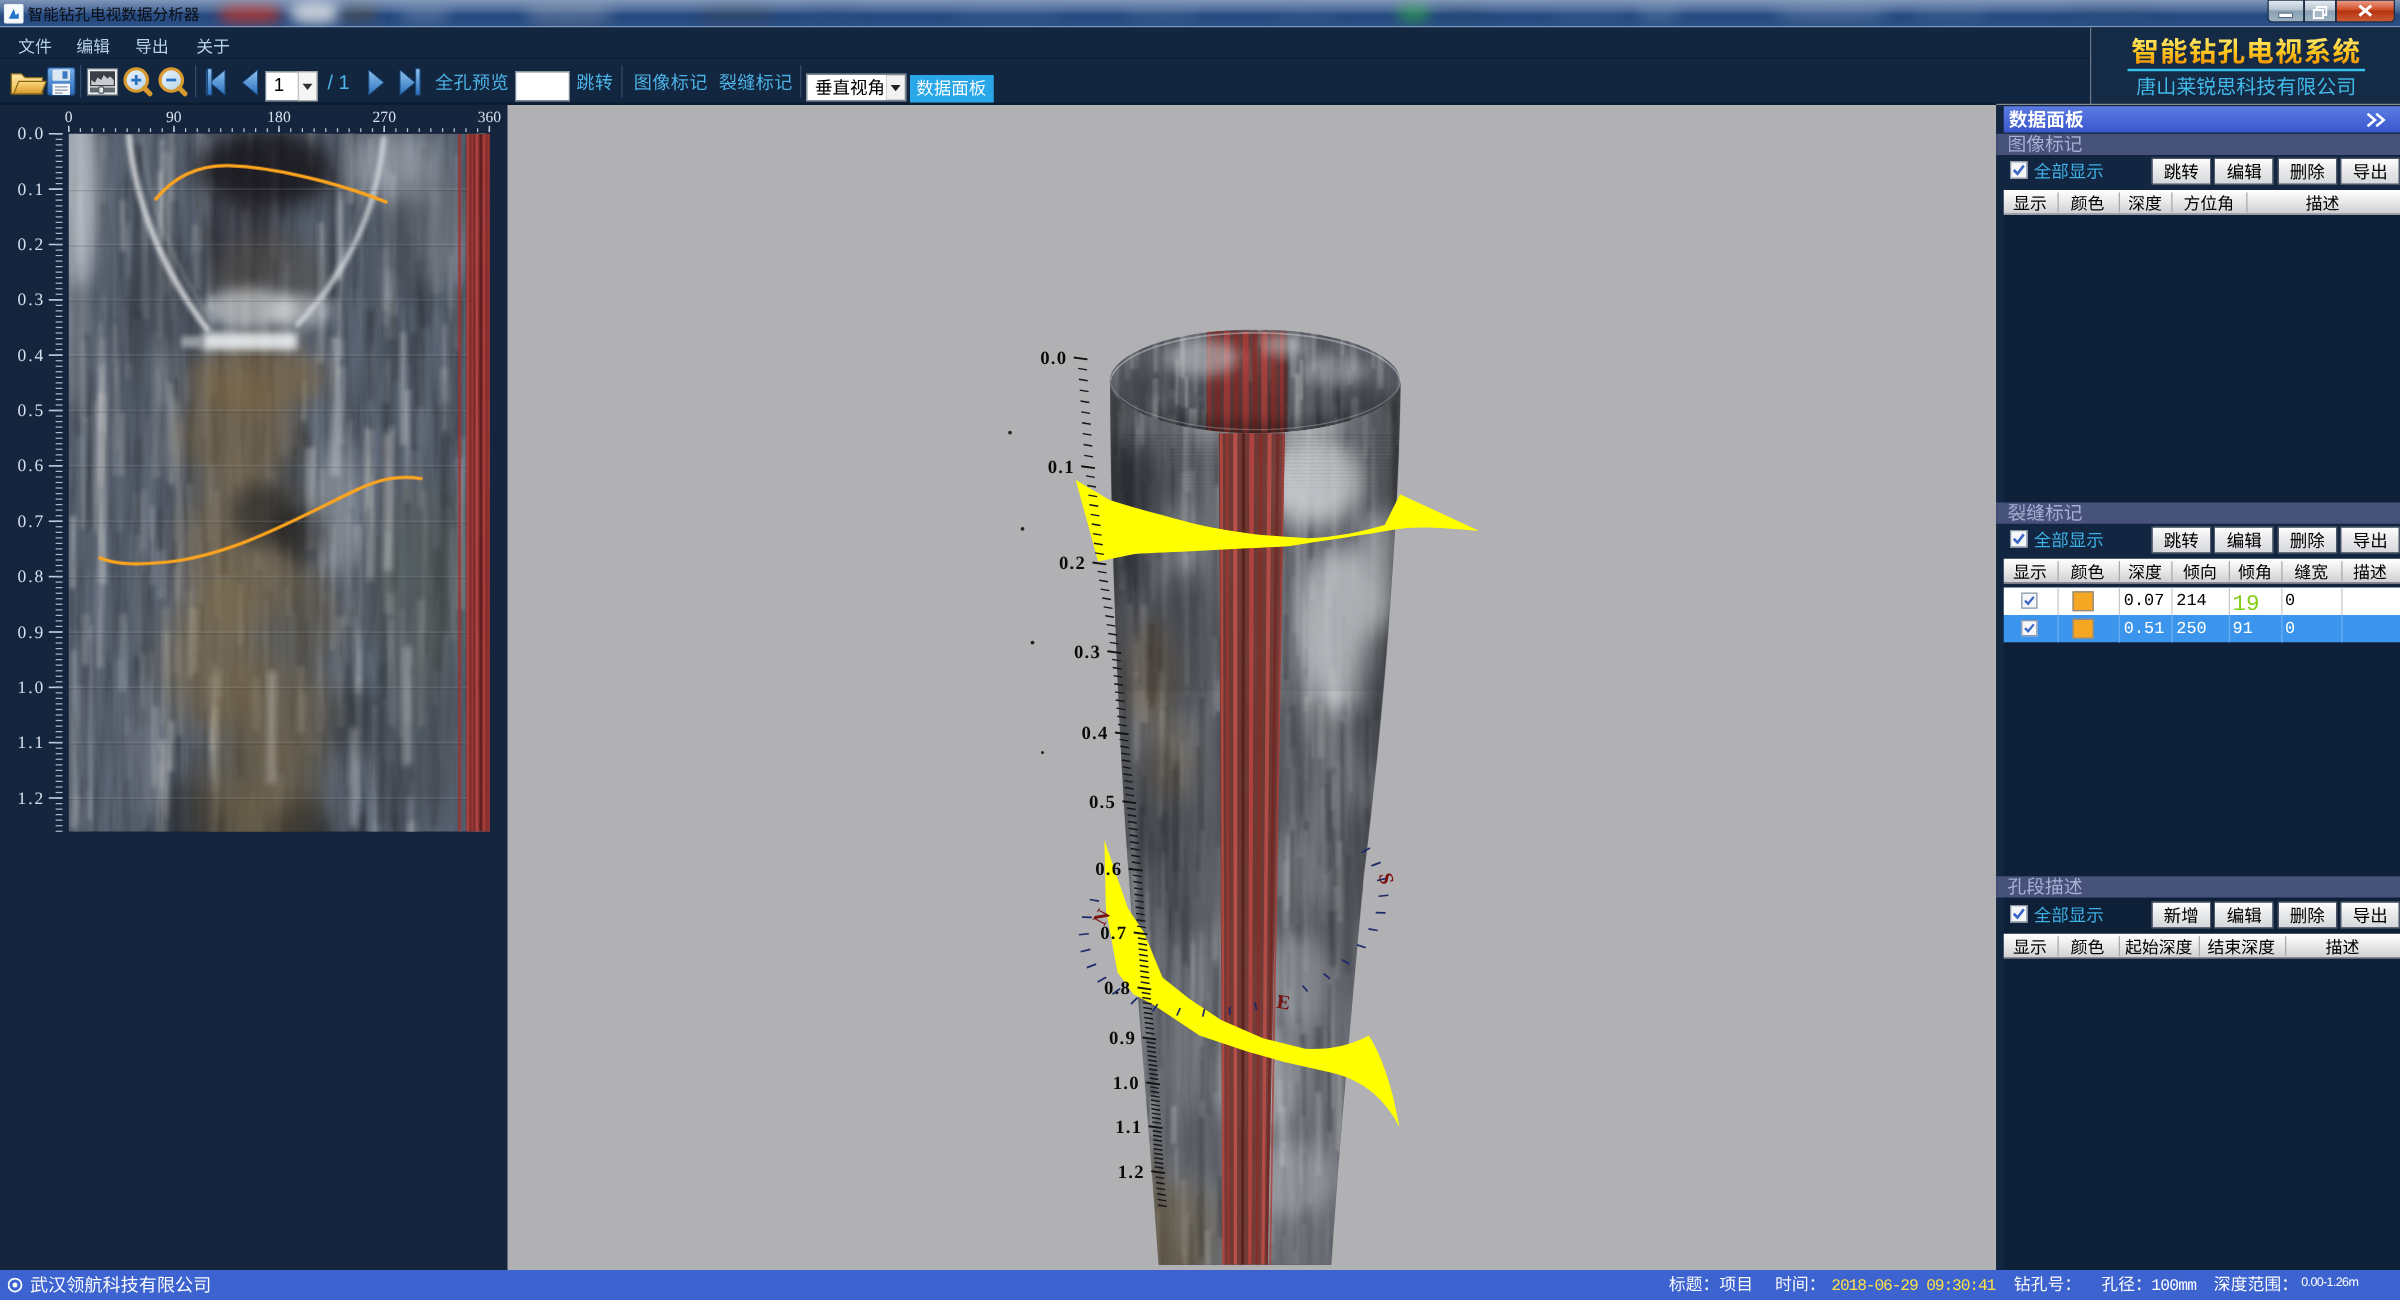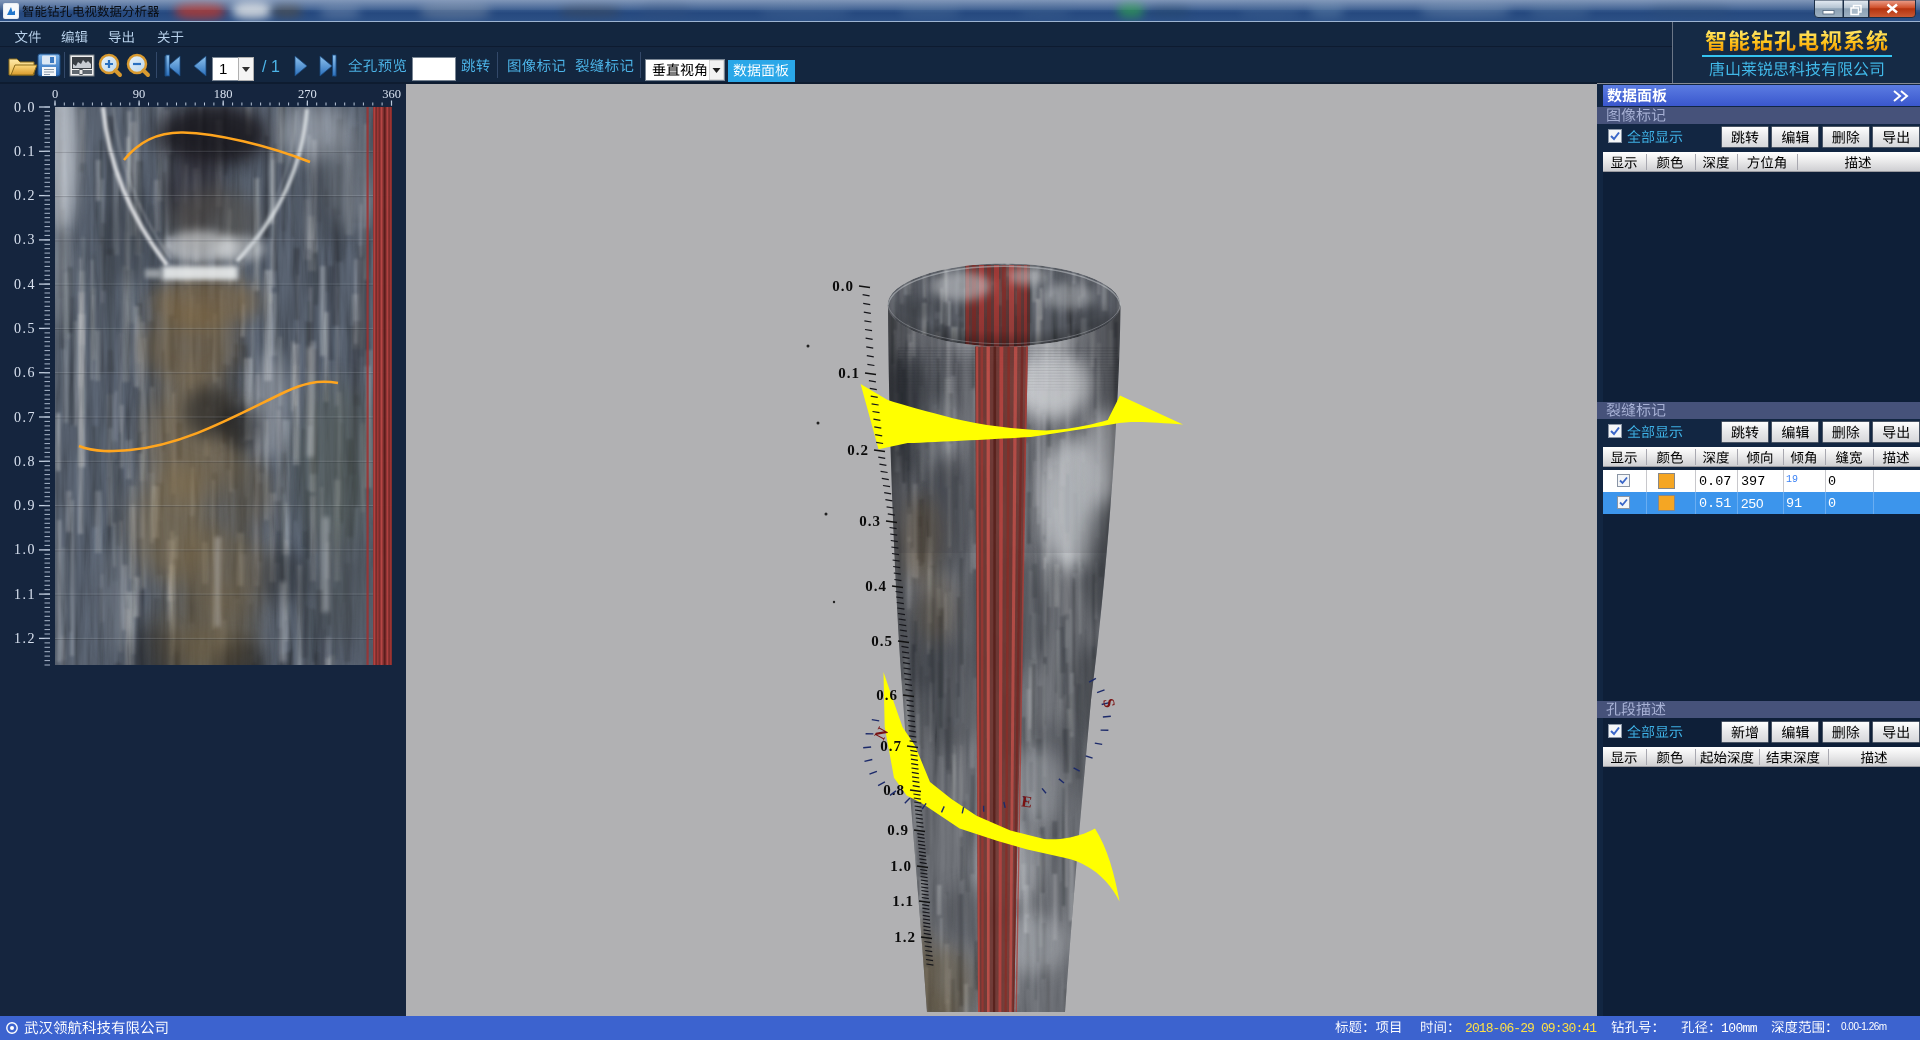--- a/index.html
+++ b/index.html
@@ -1675,36 +1675,36 @@
 <div class="abs" style="left:1737px;top:470px;width:1px;height:22px;background:#c8c8cc"></div>
 <div class="abs" style="left:1782.5px;top:470px;width:1px;height:22px;background:#c8c8cc"></div>
 <div class="abs" style="left:1824.5px;top:470px;width:1px;height:22px;background:#c8c8cc"></div>
 <div class="abs" style="left:1873px;top:470px;width:1px;height:22px;background:#c8c8cc"></div>
 <div class="cbx" style="left:1617px;top:474px;width:13px;height:13px"></div>
 <svg class="abs" style="left:1617px;top:474px" width="13" height="13">
     <path d="M3 6.5 L5.5 9 L10 3.5" stroke="#3a66c8" stroke-width="1.8" fill="none"></path>
   </svg>
 <div class="abs" style="left:1658px;top:473px;width:17px;height:16px;background:#f5a623;border:1px solid #888"></div>
 <div class="abs" style="left:1699px;top:474px;font-family:'Liberation Mono',monospace;font-size:13.5px;color:#000">0.07</div>
-<div class="abs" style="left:1741px;top:474px;font-family:'Liberation Mono',monospace;font-size:13.5px;color:#000">397</div>
-<div class="abs" style="left:1786px;top:474px;font-family:'Liberation Mono',monospace;font-size:10px;color:#3b82f6">19</div>
+<div class="abs" style="left:1741px;top:474px;font-family:'Liberation Mono',monospace;font-size:13.5px;color:#000">214</div>
+<div class="abs" style="left:1786px;top:474px;font-family:'Liberation Mono',monospace;font-size:18px;color:#84cc16">19</div>
 <div class="abs" style="left:1828px;top:474px;font-family:'Liberation Mono',monospace;font-size:13.5px;color:#000">0</div>
 <div class="abs" style="left:1645.5px;top:492px;width:1px;height:22px;background:#6aaef2"></div>
 <div class="abs" style="left:1695px;top:492px;width:1px;height:22px;background:#6aaef2"></div>
 <div class="abs" style="left:1737px;top:492px;width:1px;height:22px;background:#6aaef2"></div>
 <div class="abs" style="left:1782.5px;top:492px;width:1px;height:22px;background:#6aaef2"></div>
 <div class="abs" style="left:1824.5px;top:492px;width:1px;height:22px;background:#6aaef2"></div>
 <div class="abs" style="left:1873px;top:492px;width:1px;height:22px;background:#6aaef2"></div>
 <div class="cbx" style="left:1617px;top:496px;width:13px;height:13px"></div>
 <svg class="abs" style="left:1617px;top:496px" width="13" height="13">
     <path d="M3 6.5 L5.5 9 L10 3.5" stroke="#3a66c8" stroke-width="1.8" fill="none"></path>
   </svg>
 <div class="abs" style="left:1658px;top:495px;width:17px;height:16px;background:#f5a623;border:1px solid #888"></div>
 <div class="abs" style="left:1699px;top:496px;font-family:'Liberation Mono',monospace;font-size:13.5px;color:#fff">0.51</div>
-<div class="abs" style="left:1741px;top:496px;font-family:Liberation Sans, sans-serif;font-size:13.5px;color:#fff">250</div>
+<div class="abs" style="left:1741px;top:496px;font-family:Liberation Mono, monospace;font-size:13.5px;color:#fff">250</div>
 <div class="abs" style="left:1786px;top:496px;font-family:'Liberation Mono',monospace;font-size:13.5px;color:#fff">91</div>
 <div class="abs" style="left:1828px;top:496px;font-family:'Liberation Mono',monospace;font-size:13.5px;color:#fff">0</div>
 <div class="subbar" style="top:701px"></div>
 <div class="cbx" style="left:1608px;top:724px"></div>
 <svg class="abs" style="left:1608px;top:724px" width="14" height="14">
     <path d="M3 7 L6 10 L11 3.5" stroke="#3a66c8" stroke-width="2" fill="none"></path>
   </svg>
 <div class="btn" style="left:1721px;top:721px"></div>
 <div class="btn" style="left:1771px;top:721px"></div>
 <div class="btn" style="left:1822px;top:721px"></div>

